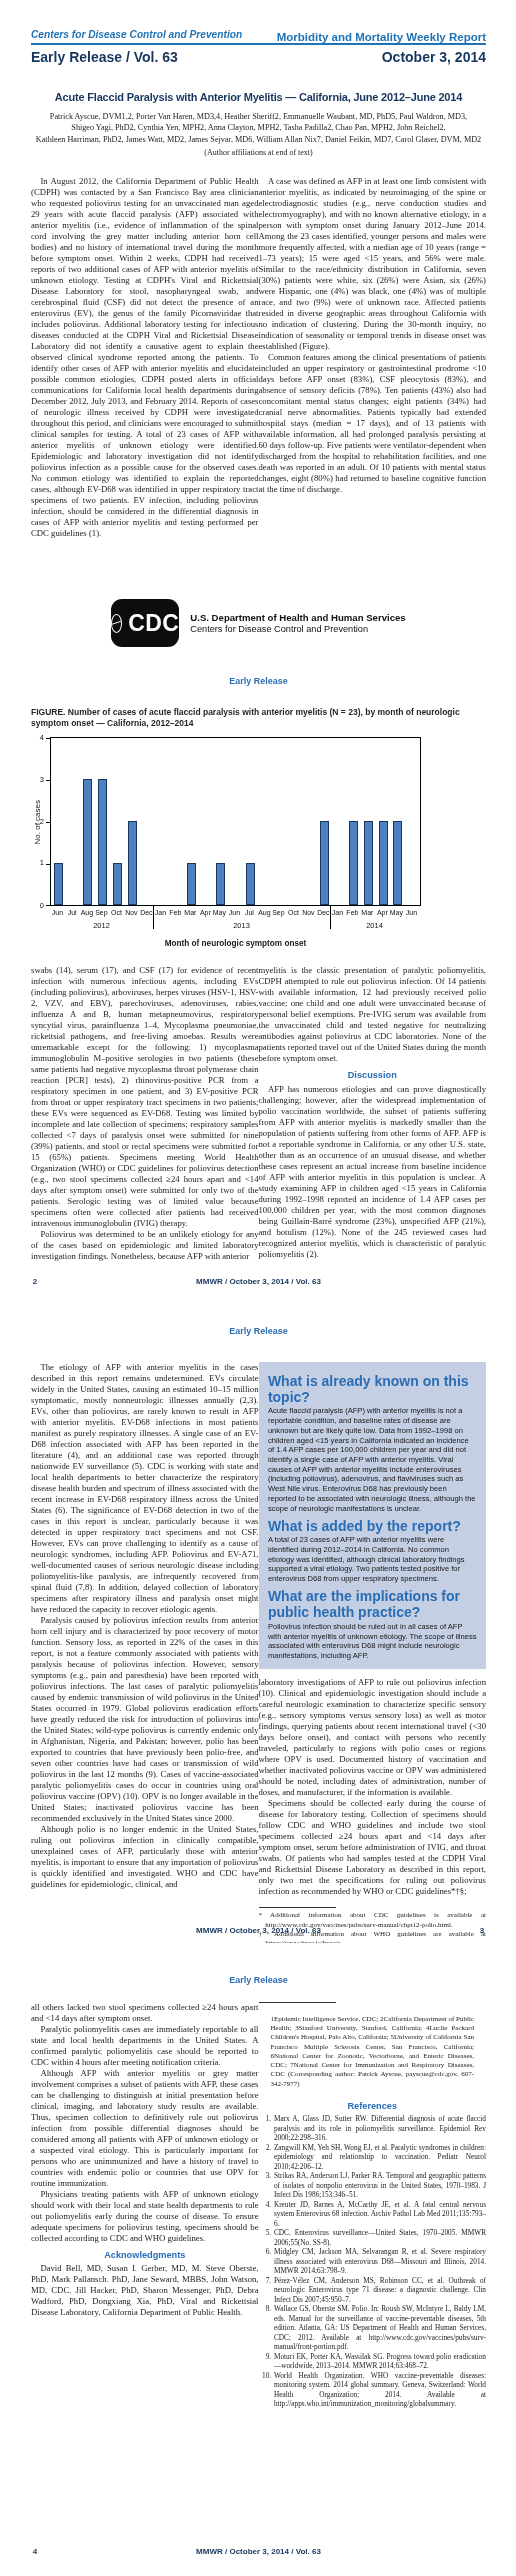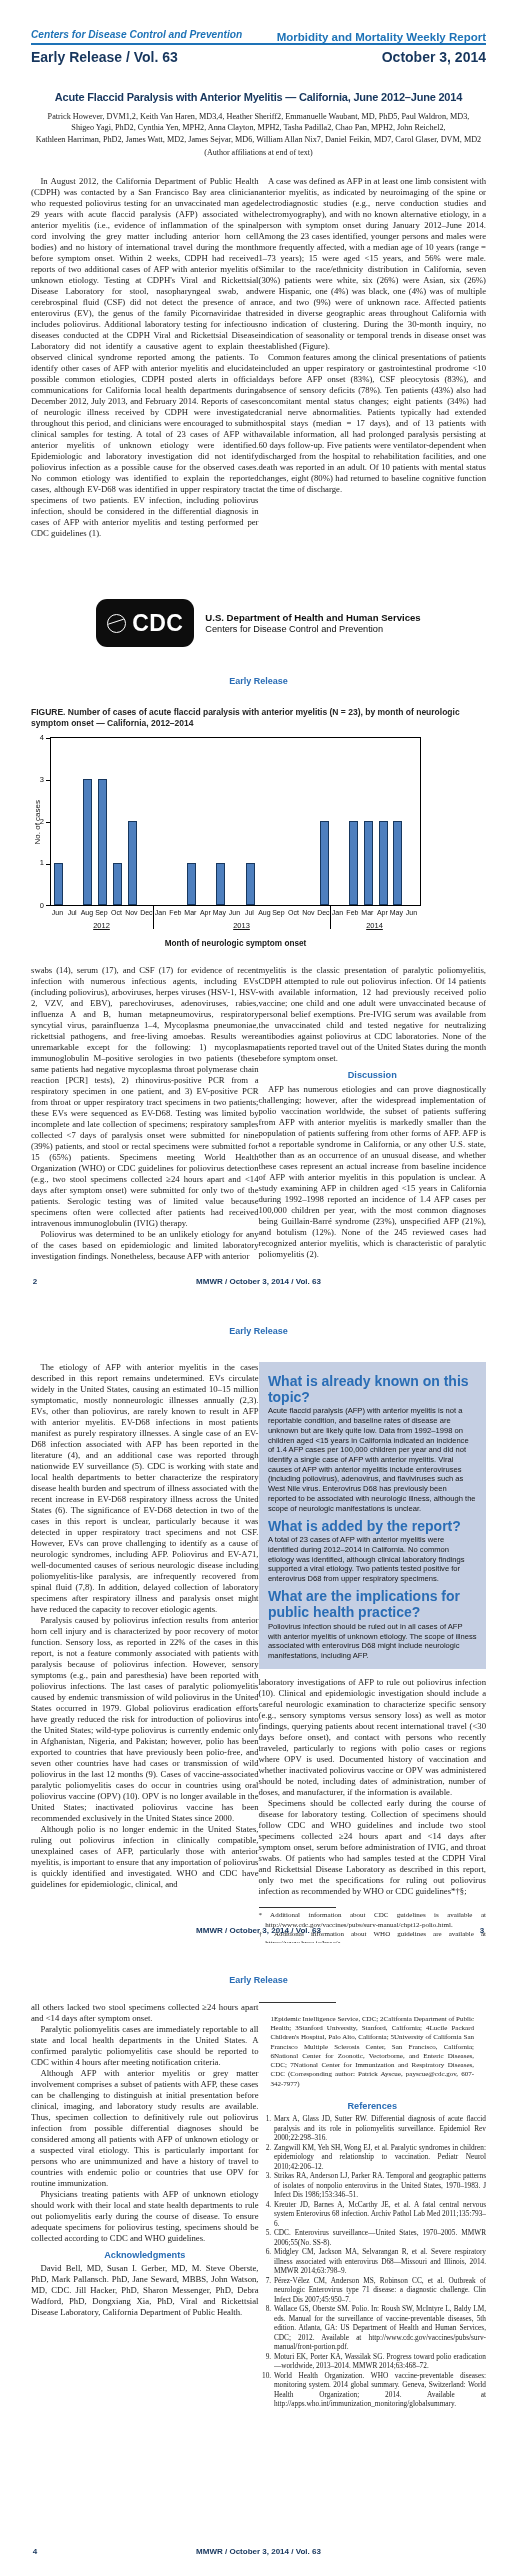--- a/index.html
+++ b/index.html
@@ -21,21 +21,21 @@
   .title { margin:25.6px 0 0; text-align:center; font-family:"Liberation Sans",sans-serif; font-weight:bold; font-size:11px; letter-spacing:-0.2px; color:#17365d; }
   .authors { margin-top:7.7px; text-align:center; font-size:8.2px; line-height:1.42; color:#222; }
   .affnote { font-size:8px; margin-top:1.7px; text-align:center; }
 
   .cols { display:flex; margin-top:17px; }
   .col { flex:1; min-width:0; }
   .col p { margin:0; font-size:8.7px; line-height:11px; text-align:justify; }
   p.ind { text-indent:9.4px; }
 
   .hhs-sig { position:absolute; left:31px; right:31px; bottom:12px; display:flex; align-items:center; justify-content:center; gap:11px; }
-  .cdc-logo { width:98px; height:48px; background:#0d0d0d; border-radius:11px; display:flex; align-items:center; justify-content:center; gap:6px; flex:none; }
+  .cdc-logo { width:68px; height:48px; background:#0d0d0d; border-radius:11px; display:flex; align-items:center; justify-content:center; gap:6px; flex:none; }
   .cdc-seal { width:17px; height:17px; border:1.7px solid #fff; border-radius:50%; position:relative; overflow:hidden; }
   .cdc-seal::after { content:""; position:absolute; left:-3.4px; top:6.8px; width:24px; height:6.8px; border-top:1.7px solid #fff; transform:rotate(-18deg); }
   .cdc-text { color:#fff; font-family:"Liberation Sans",sans-serif; font-weight:bold; font-size:23px; letter-spacing:0.4px; }
   .hhs-text { font-family:"Liberation Sans",sans-serif; color:#111; }
   .hhs-dept { font-weight:bold; font-size:9.6px; }
   .hhs-agency { font-size:9.2px; margin-top:0.9px; }
 
   .running-head { text-align:center; font-family:"Liberation Sans",sans-serif; font-weight:bold; font-size:9px; color:#2a6db5; }
   .fig-caption { margin-top:20.5px; font-family:"Liberation Sans",sans-serif; font-weight:bold; font-size:8.5px; line-height:1.32; color:#262626; }
 
@@ -43,21 +43,21 @@
   .figure { margin-top:8.5px; }
   .chart-row { display:flex; }
   .y-title { width:12px; display:flex; align-items:center; justify-content:center; }
   .y-title span { writing-mode:vertical-rl; transform:rotate(180deg); font-family:"Liberation Sans",sans-serif; font-size:8px; color:#111; }
   .plot { position:relative; width:369px; height:167px; border:0.9px solid #000; margin-left:6.8px; background:#fff; flex:none; }
   .bar { position:absolute; bottom:0; box-sizing:border-box; border:0.9px solid #17375e; }
   .ytick { position:absolute; left:-5.1px; width:5.1px; height:0.9px; background:#000; }
   .ylabel { position:absolute; left:-20.5px; width:13.7px; text-align:right; font-family:"Liberation Sans",sans-serif; font-size:7.5px; color:#111; }
   .x-area { position:relative; margin-left:19px; width:371px; height:31px; }
   .xlab { position:absolute; top:2.6px; text-align:center; font-family:"Liberation Sans",sans-serif; font-size:7px; color:#111; }
-  .yearlab { position:absolute; top:14.5px; text-align:center; font-family:"Liberation Sans",sans-serif; font-size:7.5px; color:#111;text-decoration:underline; }
+  .yearlab { position:absolute; top:14.5px; text-align:center; font-family:"Liberation Sans",sans-serif; font-size:7.5px; color:#111; }
   .ysep { position:absolute; top:0; height:23px; width:0; border-left:0.9px solid #000; }
   .x-title { margin-left:19px; width:371px; text-align:center; font-family:"Liberation Sans",sans-serif; font-weight:bold; font-size:8.2px; color:#1a1a1a; margin-top:1.7px; }
 
   .sect-head { text-align:center; font-family:"Liberation Sans",sans-serif; font-weight:bold; font-size:9.2px; color:#2a6db5; margin:6px 0 3.4px; }
 
   .box { background:#c5cfe3; padding:6.8px 9.4px 8.5px; margin-bottom:7.7px; }
   .box h4 { margin:4.3px 0 1.7px; font-family:"Liberation Sans",sans-serif; font-weight:bold; font-size:14px; color:#2a6db5; }
   .box p { margin:0; font-family:"Liberation Sans",sans-serif; font-size:7.6px; line-height:1.28; text-align:left; color:#161616; }
 
   .fnotes { margin-top:10.2px; }
@@ -87,21 +87,21 @@
       <div class="journal">Morbidity and Mortality Weekly Report</div>
       <div class="rule"></div>
       <div class="subrow">
         <span>Early Release / Vol. 63</span>
         <span>October 3, 2014</span>
       </div>
     </div>
 
     <h1 class="title">Acute Flaccid Paralysis with Anterior Myelitis — California, June 2012–June 2014</h1>
     <div class="authors">
-      <div>Patrick However, DVM1,2, Keith Van Haren, MD3,4, Heather Sheriff2, Emmanuelle Waubant, MD, PhD5, Paul Waldron, MD3,</div>
+      <div>Patrick Ayscue, DVM1,2, Porter Van Haren, MD3,4, Heather Sheriff2, Emmanuelle Waubant, MD, PhD5, Paul Waldron, MD3,</div>
       <div>Shigeo Yagi, PhD2, Cynthia Yen, MPH2, Anna Clayton, MPH2, Tasha Padilla2, Chao Pan, MPH2, John Reichel2,</div>
       <div>Kathleen Harriman, PhD2, James Watt, MD2, James Sejvar, MD6, William Allan Nix7, Daniel Feikin, MD7, Carol Glaser, DVM, MD2</div>
       <div class="affnote">(Author affiliations at end of text)</div>
     </div>
 
     <div class="cols">
       <div class="col">
         <p class="ind">In August 2012, the California Department of Public Health (CDPH) was contacted by a San Francisco Bay area clinician who requested poliovirus testing for an unvaccinated man aged 29 years with acute flaccid paralysis (AFP) associated with anterior myelitis (i.e., evidence of inflammation of the spinal cord involving the grey matter including anterior horn cell bodies) and no history of international travel during the month before symptom onset. Within 2 weeks, CDPH had received reports of two additional cases of AFP with anterior myelitis of unknown etiology. Testing at CDPH's Viral and Rickettsial Disease Laboratory for stool, nasopharyngeal swab, and cerebrospinal fluid (CSF) did not detect the presence of an enterovirus (EV), the genus of the family Picornaviridae that includes poliovirus. Additional laboratory testing for infectious diseases conducted at the CDPH Viral and Rickettsial Disease Laboratory did not identify a causative agent to explain the observed clinical syndrome reported among the patients. To identify other cases of AFP with anterior myelitis and elucidate possible common etiologies, CDPH posted alerts in official communications for California local health departments during December 2012, July 2013, and February 2014. Reports of cases of neurologic illness received by CDPH were investigated throughout this period, and clinicians were encouraged to submit clinical samples for testing. A total of 23 cases of AFP with anterior myelitis of unknown etiology were identified. Epidemiologic and laboratory investigation did not identify poliovirus infection as a possible cause for the observed cases. No common etiology was identified to explain the reported cases, although EV-D68 was identified in upper respiratory tract specimens of two patients. EV infection, including poliovirus infection, should be considered in the differential diagnosis in cases of AFP with anterior myelitis and testing performed per CDC guidelines (1).</p>
       </div>
       <div class="col">

